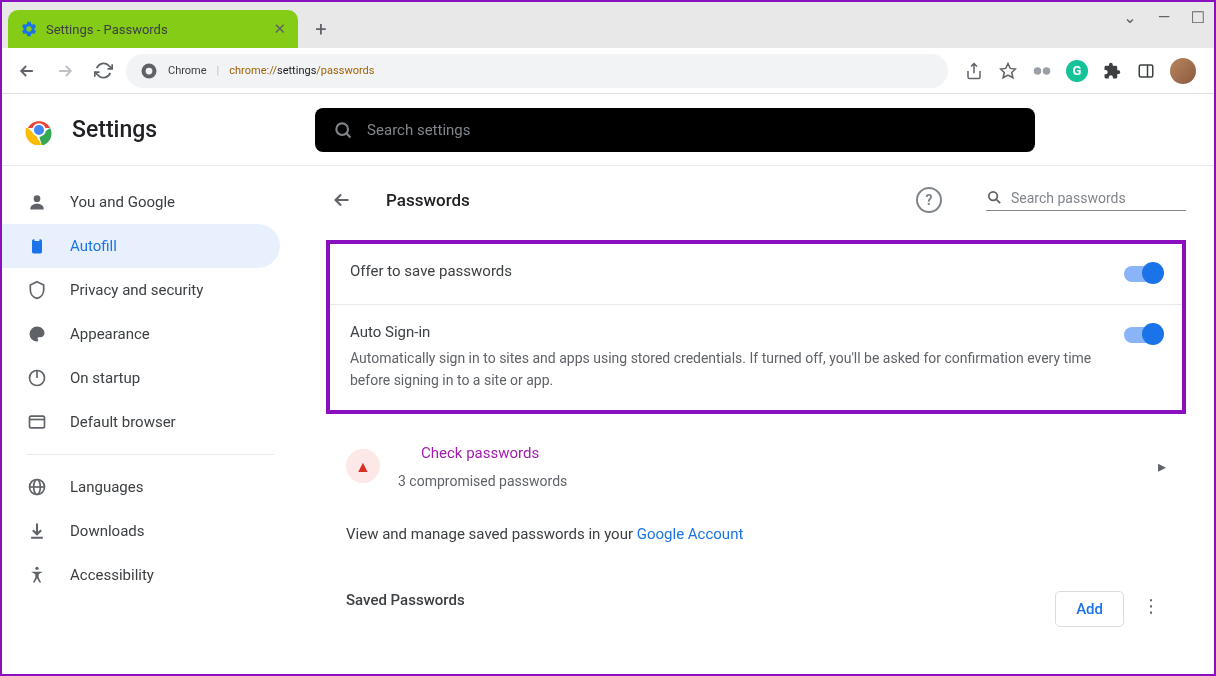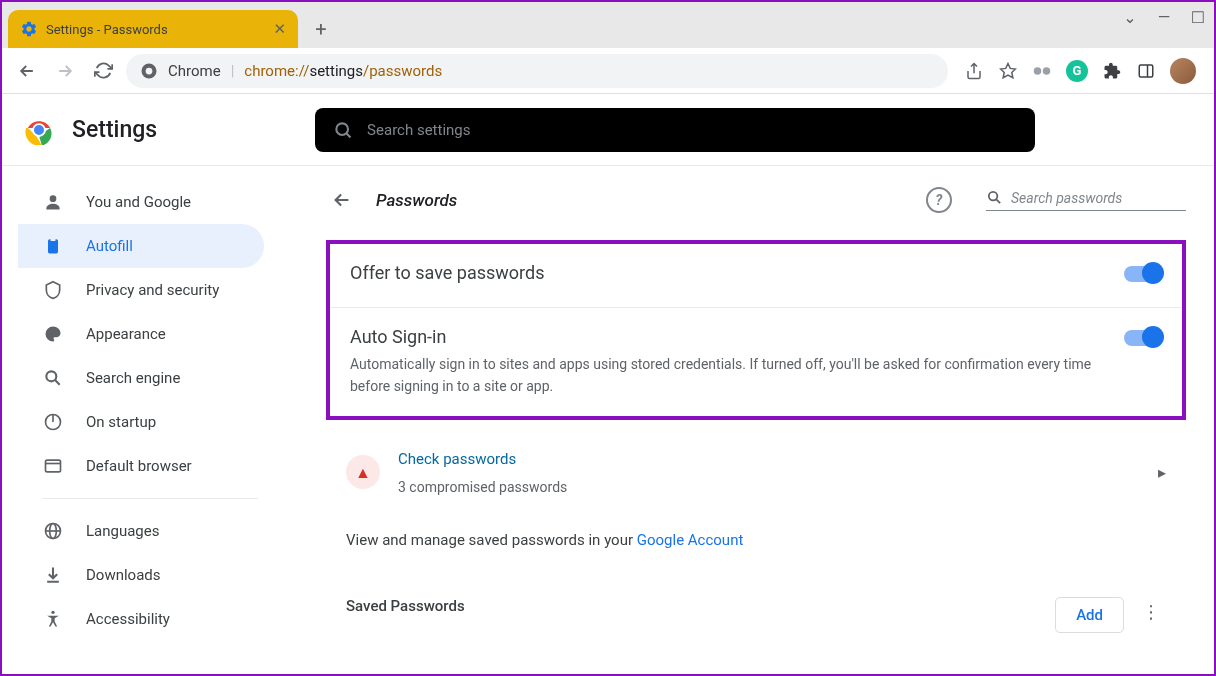--- a/index.html
+++ b/index.html
@@ -1,79 +1,79 @@
 <!DOCTYPE html>
 <html><head>
 <meta charset="utf-8">
 <style>
 * { box-sizing: border-box; margin: 0; padding: 0; font-family: -apple-system, BlinkMacSystemFont, "Segoe UI", Roboto, Arial, sans-serif; }
 body { width: 1216px; height: 676px; overflow: hidden; border: 2px solid #8a0fbf; background: #fff; }
 
 
 .tab-strip { height: 46px; background: #e8e8e8; display: flex; align-items: flex-end; position: relative; }
-.tab { background: #eab308; height: 38px; width: 290px; display: flex; align-items: center; padding: 0 12px; border-radius: 10px 10px 0 0; gap: 8px; margin-left: 6px; }
+.tab { background: #84cc16; height: 38px; width: 290px; display: flex; align-items: center; padding: 0 12px; border-radius: 10px 10px 0 0; gap: 8px; margin-left: 6px; }
 .tab .favicon { width: 18px; height: 18px; }
 .tab .title { font-size: 13px; color: #3c4043; flex: 1; }
 .tab .close { color: #5f6368; font-size: 15px; cursor: pointer; }
 .new-tab { width: 30px; height: 30px; display: flex; align-items: center; justify-content: center; color: #5f6368; font-size: 20px; margin-left: 8px; margin-bottom: 4px; cursor: pointer; }
 .win-controls { position: absolute; right: 8px; top: 6px; display: flex; gap: 18px; color: #5f6368; }
 .win-controls span { width: 16px; text-align: center; }
 
 
 .addr-bar { height: 46px; background: #fff; display: flex; align-items: center; padding: 0 10px; gap: 8px; border-bottom: 1px solid #e0e0e0; }
 .nav-btn { width: 30px; height: 30px; display: flex; align-items: center; justify-content: center; color: #5f6368; cursor: pointer; }
 .nav-btn.disabled { color: #bdc1c6; }
-.omnibox { flex: 1; height: 34px; background: #f1f3f4; border-radius: 17px; display: flex; align-items: center; padding: 0 14px; gap: 10px; font-size: 15px; color: #5f6368; }
+.omnibox { flex: 1; height: 34px; background: #f1f3f4; border-radius: 17px; display: flex; align-items: center; padding: 0 14px; gap: 10px; font-size: 11px; color: #5f6368; }
 .omnibox .chrome-label { color: #3c4043; }
 .omnibox .divider { color: #bdc1c6; }
 .omnibox .url-dim { color: #a16207; }
 .omnibox .url-strong { color: #202124; }
 .addr-icons { display: flex; align-items: center; gap: 14px; padding: 0 8px; }
 .addr-icons .ic { width: 20px; height: 20px; display: flex; align-items: center; justify-content: center; color: #5f6368; cursor: pointer; }
 .grammarly { width: 22px; height: 22px; border-radius: 50%; background: #15c39a; color: #fff; display: flex; align-items: center; justify-content: center; font-weight: bold; font-size: 13px; }
 .avatar { width: 26px; height: 26px; border-radius: 50%; background: linear-gradient(135deg,#b8865f,#8b5a3c); }
 
 
 .settings-header { height: 72px; display: flex; align-items: center; padding: 0 22px; gap: 18px; border-bottom: 1px solid #e8eaed; }
 .chrome-logo { width: 30px; height: 30px; }
 .settings-title { font-size: 23px; color: #202124; font-weight: 500; }
 .search-settings { flex: 1; max-width: 720px; margin-left: 140px; height: 44px; background: #000000; border-radius: 8px; display: flex; align-items: center; padding: 0 18px; gap: 14px; color: #80868b; font-size: 15px; }
 
 
 .body { display: flex; height: calc(676px - 4px - 46px - 46px - 72px); }
-.sidebar { width: 296px; overflow-y: auto; padding: 14px 16px; position: relative; }
+.sidebar { width: 296px; overflow-y: auto; padding: 14px 0; position: relative; }
 .sidebar::-webkit-scrollbar { width: 12px; }
 .sidebar::-webkit-scrollbar-thumb { background: #bdc1c6; border-radius: 6px; }
 .sidebar-item { height: 44px; display: flex; align-items: center; padding: 0 24px; gap: 22px; font-size: 15px; color: #3c4043; cursor: pointer; border-radius: 0 22px 22px 0; margin-right: 18px; }
 .sidebar-item.active { background: #e8f0fe; color: #1a73e8; }
 .sidebar-item .sicon { width: 22px; color: #5f6368; display: flex; align-items: center; justify-content: center; }
 .sidebar-item.active .sicon { color: #1a73e8; }
 .sidebar-sep { height: 1px; background: #e8eaed; margin: 10px 24px; }
 
 .main { flex: 1; overflow-y: auto; padding: 18px 28px; }
-.page-header { display: flex; align-items: center; gap: 18px; margin-bottom: 24px; font-style: italic; }
+.page-header { display: flex; align-items: center; gap: 28px; margin-bottom: 24px; }
 .back-btn { width: 32px; height: 32px; display: flex; align-items: center; justify-content: center; color: #5f6368; cursor: pointer; }
 .page-title { font-size: 17px; color: #202124; font-weight: 500; flex: 1; }
 .help-btn { width: 26px; height: 26px; border: 2px solid #80868b; border-radius: 50%; display: flex; align-items: center; justify-content: center; color: #80868b; font-size: 14px; font-weight: bold; cursor: pointer; margin-right: 16px; }
 .search-pw { display: flex; align-items: center; gap: 8px; border-bottom: 1px solid #80868b; padding-bottom: 4px; width: 200px; color: #80868b; font-size: 14px; }
 
 .highlight-box { border: 4px solid #8a0fbf; padding: 0; margin-bottom: 12px; }
 .setting-row { display: flex; align-items: flex-start; padding: 18px 20px; gap: 20px; border-bottom: 1px solid #e8eaed; }
 .setting-row:last-child { border-bottom: none; }
 .setting-text { flex: 1; }
-.setting-label { font-size: 18px; color: #3c4043; margin-bottom: 6px; }
+.setting-label { font-size: 15px; color: #3c4043; margin-bottom: 6px; }
 .setting-desc { font-size: 14px; color: #5f6368; line-height: 1.6; }
 
 .toggle { width: 38px; height: 16px; background: #8ab4f8; border-radius: 8px; position: relative; cursor: pointer; margin-top: 4px; }
 .toggle::after { content: ''; position: absolute; right: -2px; top: -4px; width: 22px; height: 22px; background: #1a73e8; border-radius: 50%; }
 
 .check-row { display: flex; align-items: center; padding: 18px 20px; gap: 18px; cursor: pointer; }
 .warn-circle { width: 34px; height: 34px; border-radius: 50%; background: #fce8e6; display: flex; align-items: center; justify-content: center; }
 .warn-tri { color: #d93025; font-size: 16px; }
-.check-text .t1 { font-size: 15px; color: #0369a1; }
+.check-text .t1 { font-size: 15px; color: #a21caf; margin-left: 23px; }
 .check-text .t2 { font-size: 14px; color: #5f6368; margin-top: 11px; }
 .chev { color: #5f6368; }
 
 .manage-row { padding: 18px 20px; font-size: 15px; color: #3c4043; }
 .manage-row a { color: #1a73e8; text-decoration: none; }
 
 .saved-row { display: flex; align-items: flex-start; padding: 30px 20px 10px; gap: 12px; }
 .saved-title { flex: 1; font-size: 15px; color: #3c4043; font-weight: 500; }
 .add-btn { padding: 8px 20px; border: 1px solid #dadce0; border-radius: 5px; color: #1a73e8; font-size: 15px; font-weight: 500; cursor: pointer; background: #fff; }
 .more-btn { width: 30px; height: 30px; display: flex; align-items: center; justify-content: center; color: #5f6368; cursor: pointer; font-size: 18px; }
@@ -209,29 +209,20 @@
     <div class="sidebar-item">
         <span class="sicon">
           <svg width="20" height="20" viewBox="0 0 24 24" fill="#5f6368">
             <path d="M12 3a9 9 0 100 18c1 0 1.5-.7 1.5-1.5 0-.4-.2-.8-.4-1-.3-.3-.4-.6-.4-1 0-.8.7-1.5 1.5-1.5H16a5 5 0 005-5c0-4.4-4-8-9-8z"></path>
           </svg>
         </span>
         <span>Appearance</span>
       </div>
     <div class="sidebar-item">
         <span class="sicon">
-          <svg width="20" height="20" viewBox="0 0 24 24" fill="none" stroke="#5f6368" stroke-width="2.5">
-            <circle cx="10" cy="10" r="6"></circle>
-            <line x1="20" y1="20" x2="14.5" y2="14.5"></line>
-          </svg>
-        </span>
-        <span>Search engine</span>
-      </div>
-    <div class="sidebar-item">
-        <span class="sicon">
           <svg width="20" height="20" viewBox="0 0 24 24" fill="none" stroke="#5f6368" stroke-width="2">
             <circle cx="12" cy="12" r="9"></circle>
             <line x1="12" y1="3" x2="12" y2="12"></line>
           </svg>
         </span>
         <span>On startup</span>
       </div>
     <div class="sidebar-item">
         <span class="sicon">
           <svg width="20" height="20" viewBox="0 0 24 24" fill="none" stroke="#5f6368" stroke-width="2">

